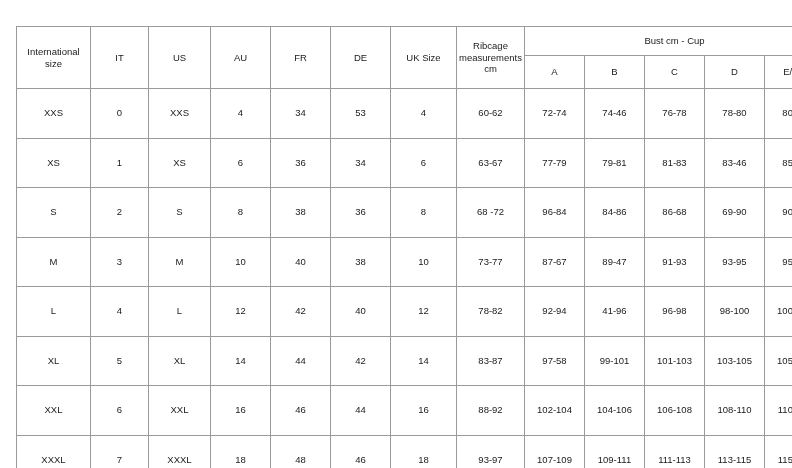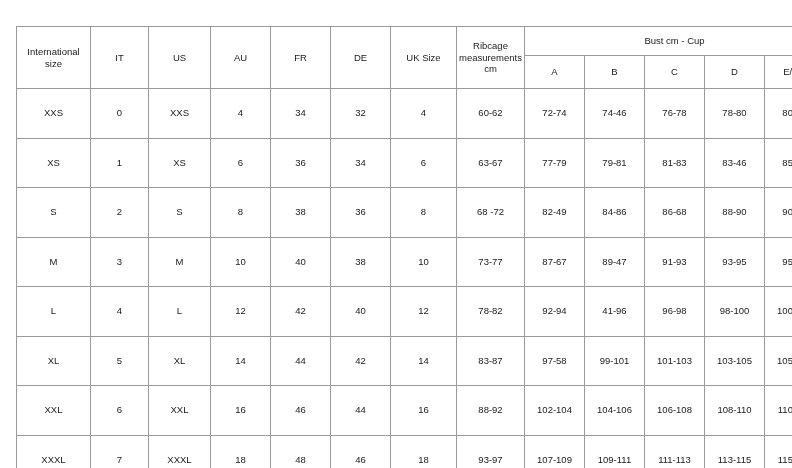--- a/index.html
+++ b/index.html
@@ -99,21 +99,21 @@
         <th class="sub-head">E/DD</th>
       </tr>
     </thead>
     <tbody>
       <tr>
         <td>XXS</td>
         <td>0</td>
         <td>XXS</td>
         <td>4</td>
         <td>34</td>
-        <td>32</td>
+        <td>53</td>
         <td>4</td>
         <td>60-62</td>
         <td>72-74</td>
         <td>74-46</td>
         <td>76-78</td>
         <td>78-80</td>
         <td>80-82</td>
       </tr>
       <tr>
         <td>XS</td>
@@ -132,24 +132,24 @@
       </tr>
       <tr>
         <td>S</td>
         <td>2</td>
         <td>S</td>
         <td>8</td>
         <td>38</td>
         <td>36</td>
         <td>8</td>
         <td>68 -72</td>
-        <td>82-49</td>
+        <td>96-84</td>
         <td>84-86</td>
         <td>86-68</td>
-        <td>88-90</td>
+        <td>69-90</td>
         <td>90-92</td>
       </tr>
       <tr>
         <td>M</td>
         <td>3</td>
         <td>M</td>
         <td>10</td>
         <td>40</td>
         <td>38</td>
         <td>10</td>

